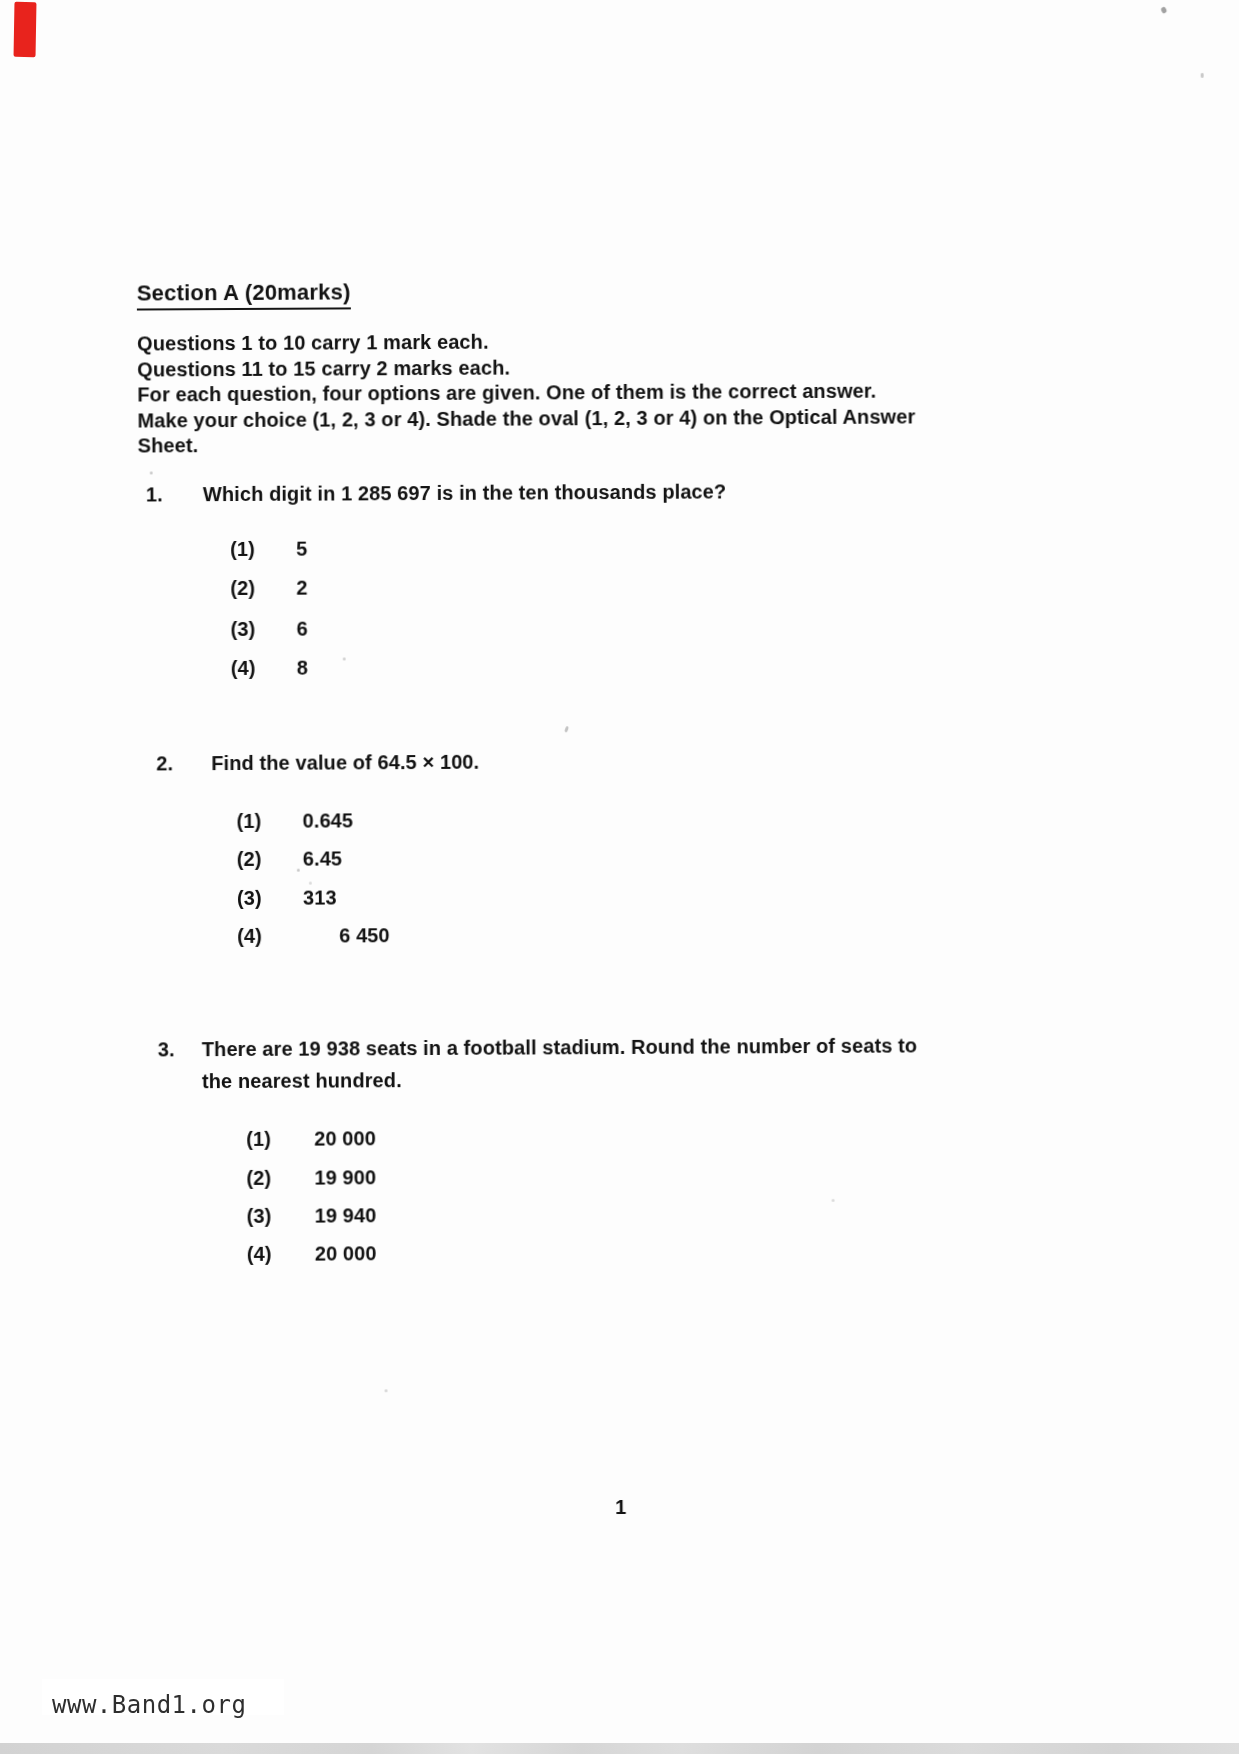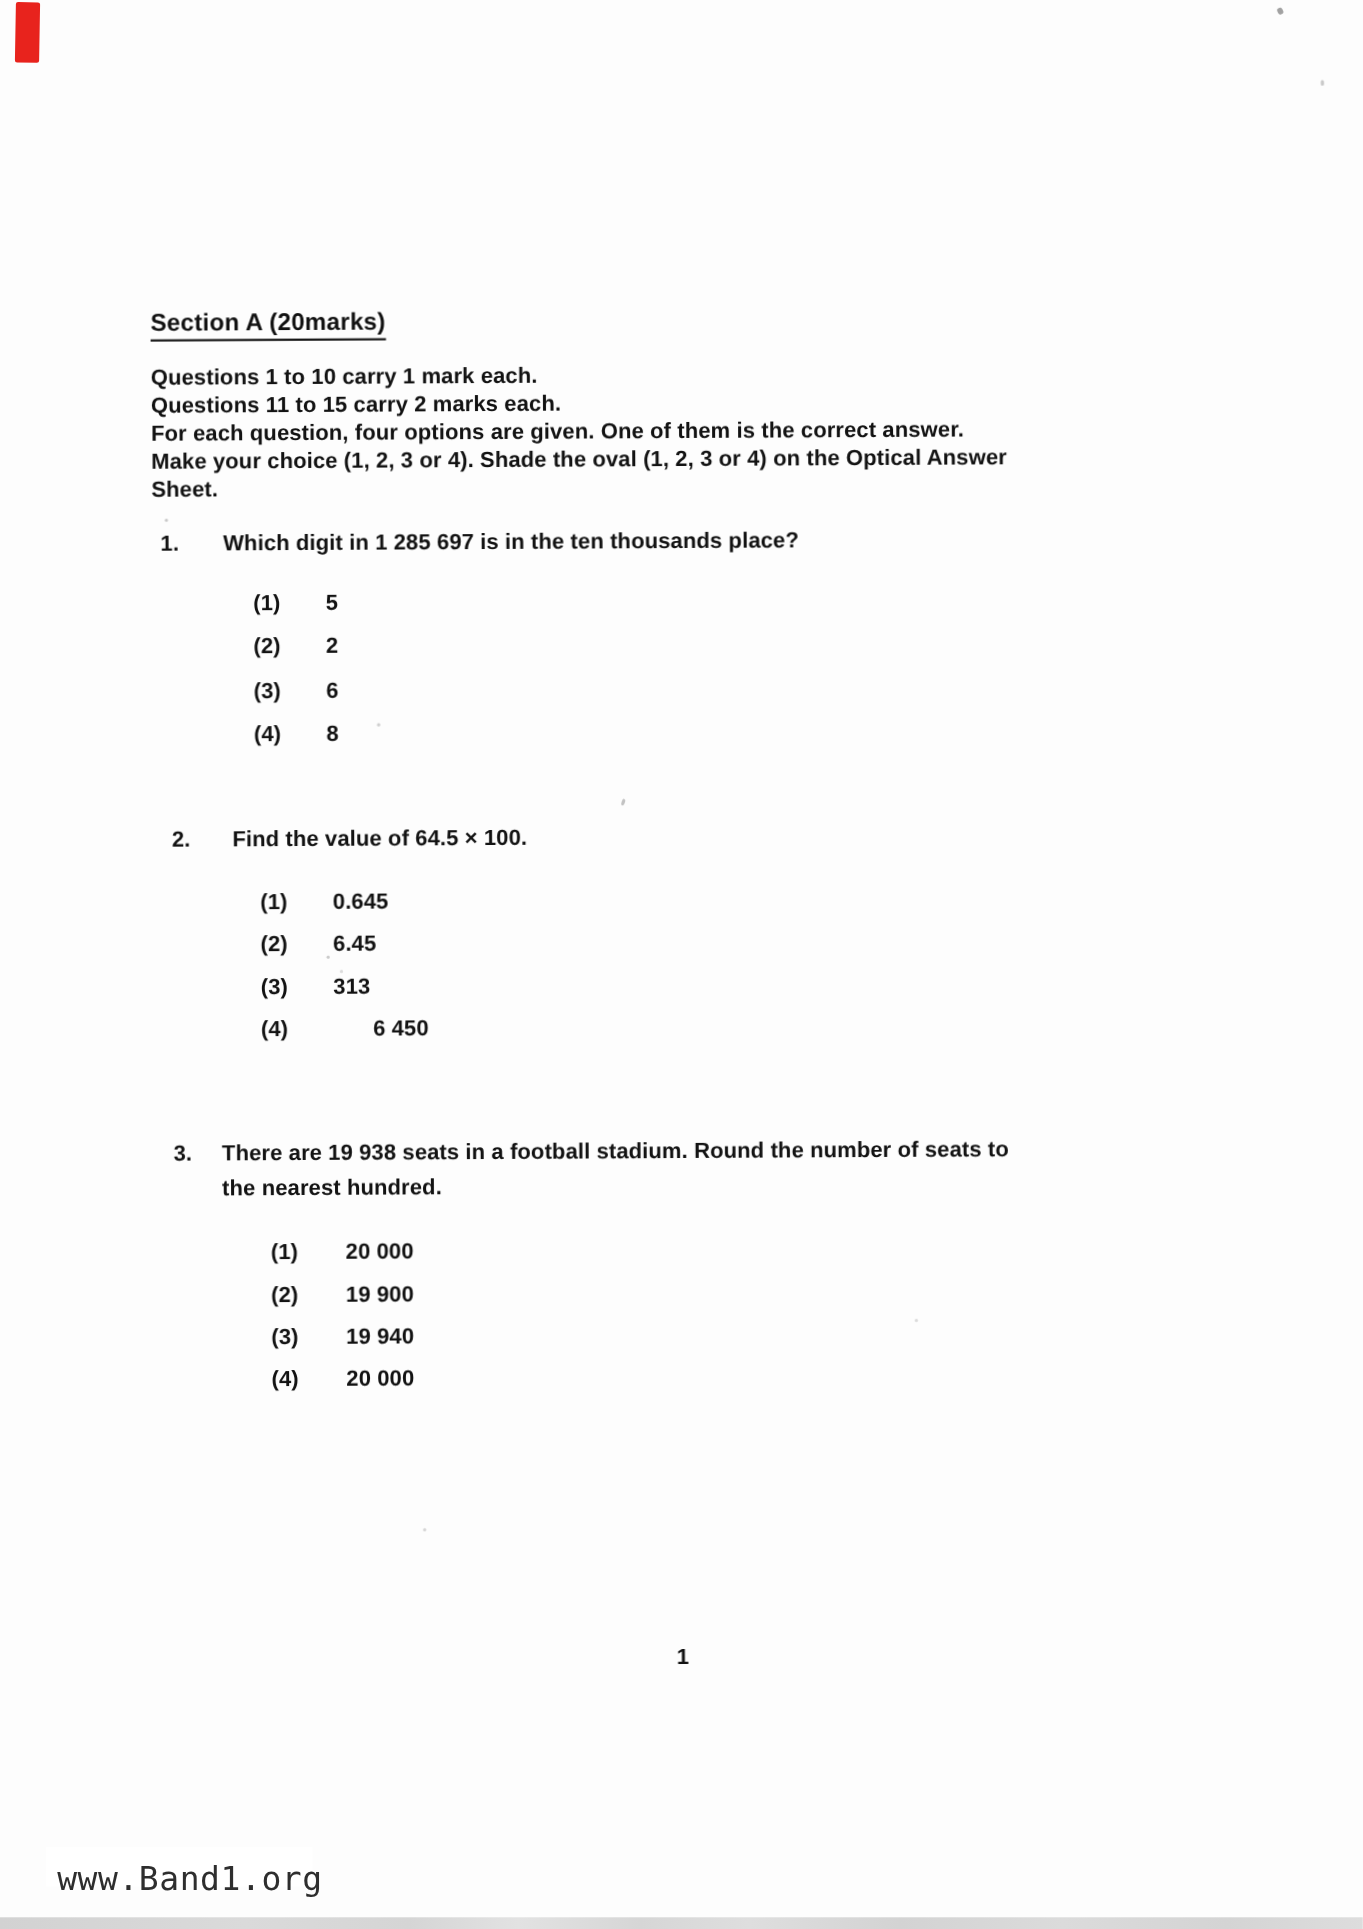--- a/index.html
+++ b/index.html
@@ -46,21 +46,21 @@
   .watermark-band {
     position: absolute;
     left: 42px; top: 1679px;
     width: 242px; height: 36px;
     background: #ffffff;
   }
   .watermark-text {
     position: absolute;
     left: 52px; top: 1691px;
     font-family: "DejaVu Sans Mono", monospace;
-    font-size: 30px;
+    font-size: 24px;
     font-weight: 400;
     color: #2e2e2e;
     letter-spacing: 0.5px;
   }
   .footer-bar {
     position: absolute;
     left: 0; bottom: 0;
     width: 100%; height: 11px;
     background: linear-gradient(90deg,
       #d2d2d2 0%, #dadada 18%, #d5d5d5 30%, #e2e2e2 38%,

